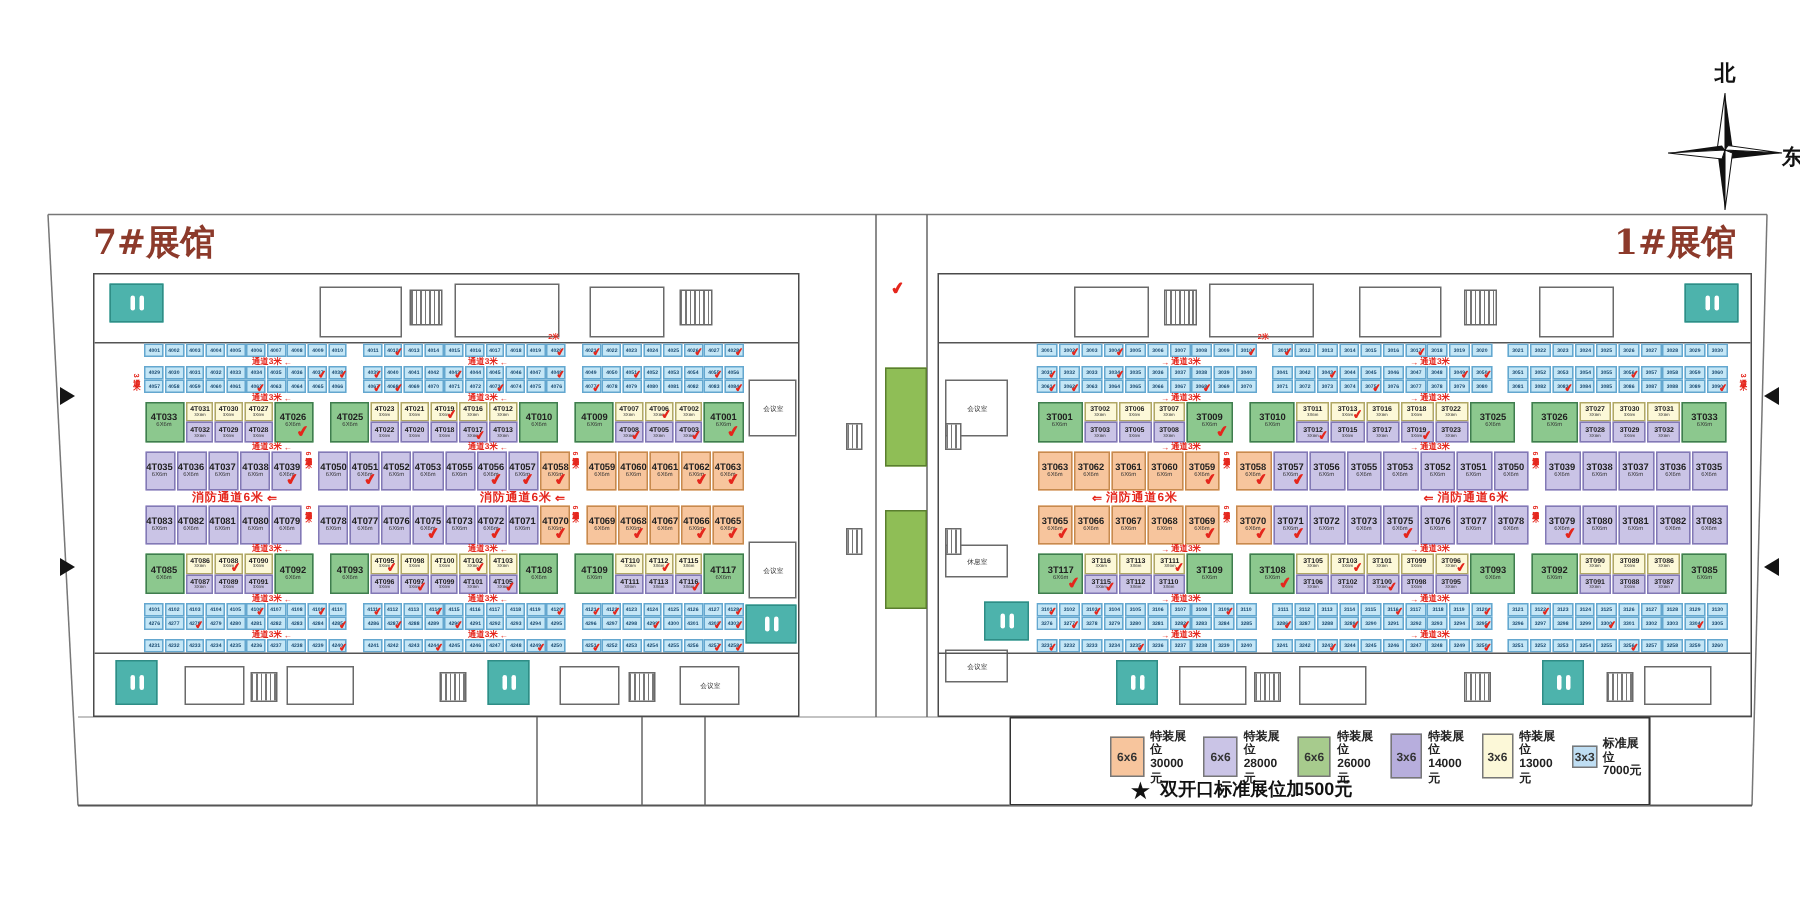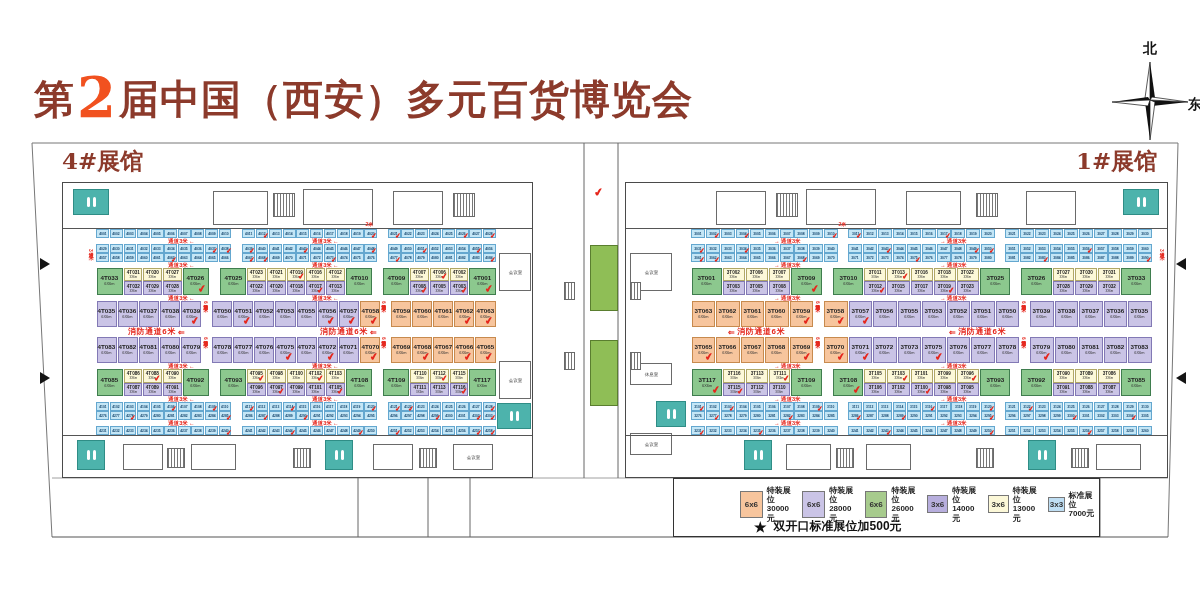--- a/index.html
+++ b/index.html
@@ -86,37 +86,34 @@
 
   .earr{position:absolute;width:0;height:0;border-top:6px solid transparent;border-bottom:6px solid transparent}
   .er{border-left:10px solid #141414}
   .elf{border-right:10px solid #141414}
 
   .legend{position:absolute;left:673px;top:478px;width:427px;height:59px;border:1.2px solid #333;background:#fff;z-index:5}
   .lrow{position:absolute;left:66px;top:7px;right:4px;display:flex;align-items:center;gap:9px}
   .litem{display:flex;align-items:center;gap:4px}
   .sw{display:flex;align-items:center;justify-content:center;font-size:8px;font-weight:bold;color:#333;border:1px solid #777}
   .s66{width:27px;height:27px}
-  .s36{width:25px;height:18px}
+  .s36{width:25px;height:30px}
   .s33{width:19px;height:15px}
   .sw0{background:var(--o)} .sw1{background:var(--p)} .sw2{background:#a7cb8d}
   .sw3{background:#b7aedd} .sw4{background:var(--y)} .sw5{background:#bfdef3}
   .ltxt{display:flex;flex-direction:column;line-height:1.15}
   .ltxt span{font-size:8px;font-weight:bold;color:#222}
   .lnote{position:absolute;left:80px;top:39px;display:flex;align-items:center;gap:7px;font-size:12px;font-weight:bold;color:#111}
   .lnote .star{font-size:14px}
 </style>
 </head>
 <body>
 
 <div class="stage">
 
-  <div class="title">
-    <span>第</span><span class="num">2</span><span>届中国（西安）多元百货博览会</span>
-  </div>
 
   <div class="compass">
     <svg width="100" height="110" viewBox="0 0 100 110">
       <polygon points="50,22 55,58 50,60" fill="#111"></polygon>
       <polygon points="50,22 45,58 50,60" fill="#fff" stroke="#111" stroke-width="0.7"></polygon>
       <polygon points="88,62 52,66 50,60" fill="#111"></polygon>
       <polygon points="88,62 52,57 50,60" fill="#fff" stroke="#111" stroke-width="0.7"></polygon>
       <polygon points="50,100 45,62 50,60" fill="#111"></polygon>
       <polygon points="50,100 55,62 50,60" fill="#fff" stroke="#111" stroke-width="0.7"></polygon>
       <polygon points="12,62 48,57 50,60" fill="#111"></polygon>
@@ -133,21 +130,21 @@
     <line x1="52" y1="537" x2="1168" y2="537" stroke="#555" stroke-width="1.2"></line>
     <line x1="52" y1="478" x2="1168" y2="478" stroke="#888" stroke-width="0.8"></line>
     <line x1="358" y1="478" x2="358" y2="537" stroke="#666" stroke-width="1"></line>
     <line x1="428" y1="478" x2="428" y2="537" stroke="#666" stroke-width="1"></line>
     <line x1="470" y1="478" x2="470" y2="537" stroke="#666" stroke-width="1"></line>
     <line x1="1100" y1="478" x2="1100" y2="537" stroke="#666" stroke-width="1"></line>
     <line x1="584" y1="143" x2="584" y2="478" stroke="#666" stroke-width="1"></line>
     <line x1="618" y1="143" x2="618" y2="478" stroke="#666" stroke-width="1"></line>
   </svg>
 
-  <div class="hname" style="left:62px">4#展馆</div>
+  <div class="hname" style="left:62px">7#展馆</div>
   <div class="hname" style="left:1076px">1#展馆</div>
 
   <div class="earr er" style="left:40px;top:258px"></div>
   <div class="earr er" style="left:40px;top:372px"></div>
   <div class="earr elf" style="left:1176px;top:258px"></div>
   <div class="earr elf" style="left:1176px;top:372px"></div>
 
   <div class="garden" style="left:590px;top:245px;width:28px;height:66px"></div>
   <div class="garden" style="left:590px;top:340px;width:28px;height:66px"></div>
   <div class="st" style="left:564px;top:282px;width:11px;height:18px;z-index:3"></div>

